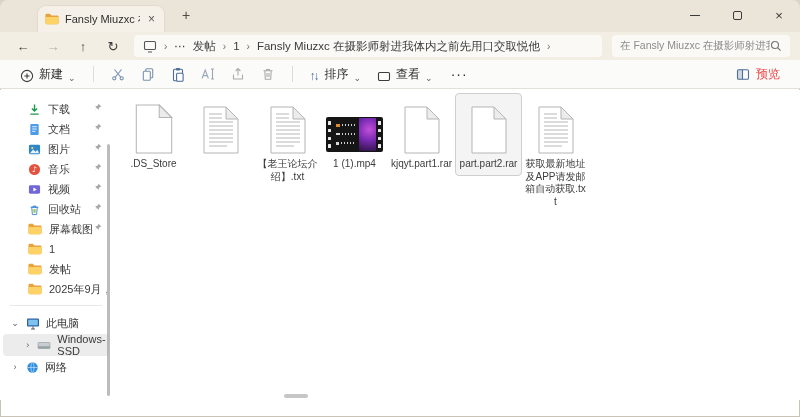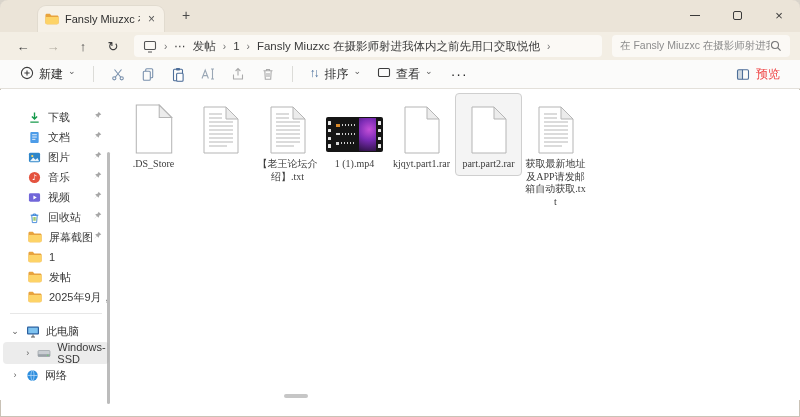--- a/index.html
+++ b/index.html
@@ -40,42 +40,42 @@
   .search-pill{
     margin-left:10px;width:178px;height:22px;background:rgba(255,255,255,0.62);
     border-radius:4px;display:flex;align-items:center;padding:0 8px;flex:0 0 auto;
   }
   .search-text{flex:1;font-size:10.5px;color:#8c8c8c;white-space:nowrap;overflow:hidden;}
   
   .toolbar{
     position:absolute;left:0;top:60px;width:100%;height:29px;background:#fbfbfa;
     border-bottom:1px solid #e3e0da;display:flex;align-items:center;padding:0 14px;gap:4px;
   }
-  .tbtn{display:flex;align-items:flex-start;gap:5px;padding:3px 6px;border-radius:4px;color:#2b2b2b;font-size:12px;}
+  .tbtn{display:flex;align-items:flex-end;gap:5px;padding:3px 6px;border-radius:4px;color:#2b2b2b;font-size:12px;}
   .tico{display:flex;align-items:center;justify-content:center;width:26px;padding:3px 0;}
   .chev{font-size:9px;color:#5c5c5c;}
   .tdiv{width:1px;height:16px;background:#dcdcd8;margin:0 7px;}
   .sort-glyph{font-size:12px;color:#4a6f9b;letter-spacing:-2px;margin-right:2px;}
   .more-dots{font-size:14px;color:#2b2b2b;letter-spacing:1px;padding:0 8px;}
   .toolbar .spacer{flex:1;}
   .preview-btn{display:flex;align-items:center;gap:6px;font-size:12px;color:#ef4444;padding-right:6px;}
   
   .main{position:absolute;left:0;top:90px;width:100%;height:310px;background:#fff;}
-  .sidebar{position:absolute;left:0;top:12px;width:112px;height:100%;padding-top:5px;}
+  .sidebar{position:absolute;left:0;top:4px;width:112px;height:100%;padding-top:5px;}
   .side-item{position:relative;display:flex;align-items:center;height:20px;padding-left:28px;gap:7px;font-size:11px;color:#3a3a3a;}
   .side-item .lbl{white-space:nowrap;overflow:hidden;max-width:58px;}
   .pin{position:absolute;right:10px;top:4px;opacity:.75;}
   .side-sep{height:1px;background:#e7e7e7;margin:6px 10px 6px 10px;}
   .tree-item{position:relative;display:flex;align-items:center;height:22px;gap:6px;font-size:11px;color:#3a3a3a;padding-left:10px;}
   .tree-item .exp{width:10px;font-size:9px;color:#5c5c5c;text-align:center;}
   .tree-item.indent{padding-left:24px;}
   .tree-item.hover{background:#ececec;border-radius:4px;margin:0 3px;padding-left:21px;}
   .vscroll{position:absolute;right:2px;top:50px;width:3px;height:252px;background:#a6a6a6;border-radius:2px;opacity:.75;}
   
-  .content{position:absolute;left:112px;top:0;right:0;height:100%;font-family:Liberation Serif, serif;}
+  .content{position:absolute;left:112px;top:0;right:0;height:100%;}
   .file-row{display:flex;align-items:flex-start;padding:3px 0 0 8px;}
   .cell{width:67px;display:flex;flex-direction:column;align-items:center;padding:2px 1px 4px 1px;border:1px solid transparent;border-radius:4px;}
   .cell.sel{background:#f4f4f4;border-color:#cfcfcf;}
   .icon-area{height:58px;display:flex;align-items:flex-end;justify-content:center;}
   .flabel{margin-top:4px;font-size:10px;line-height:12.5px;color:#3c3c3c;text-align:center;word-break:break-all;max-width:64px;}
   
   .vthumb{position:relative;width:57px;height:35px;background:#151515;border-radius:2px;overflow:hidden;margin-bottom:2px;}
   .vthumb .purple{position:absolute;left:33px;right:7px;top:1px;bottom:1px;
     background:radial-gradient(circle at 60% 35%, #c44fd8 0%, #7a2bb4 45%, #2a1140 100%);}
   .sprk{position:absolute;top:0;bottom:0;width:7px;display:flex;flex-direction:column;justify-content:space-evenly;align-items:center;}

